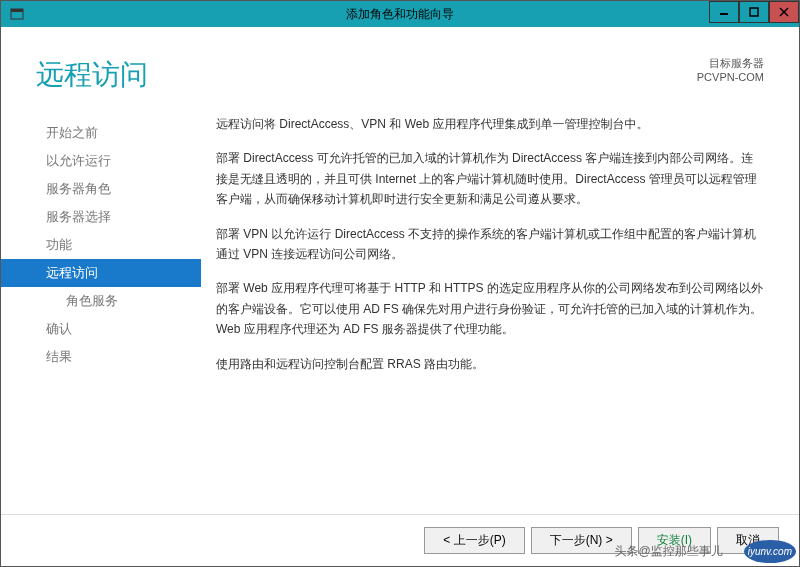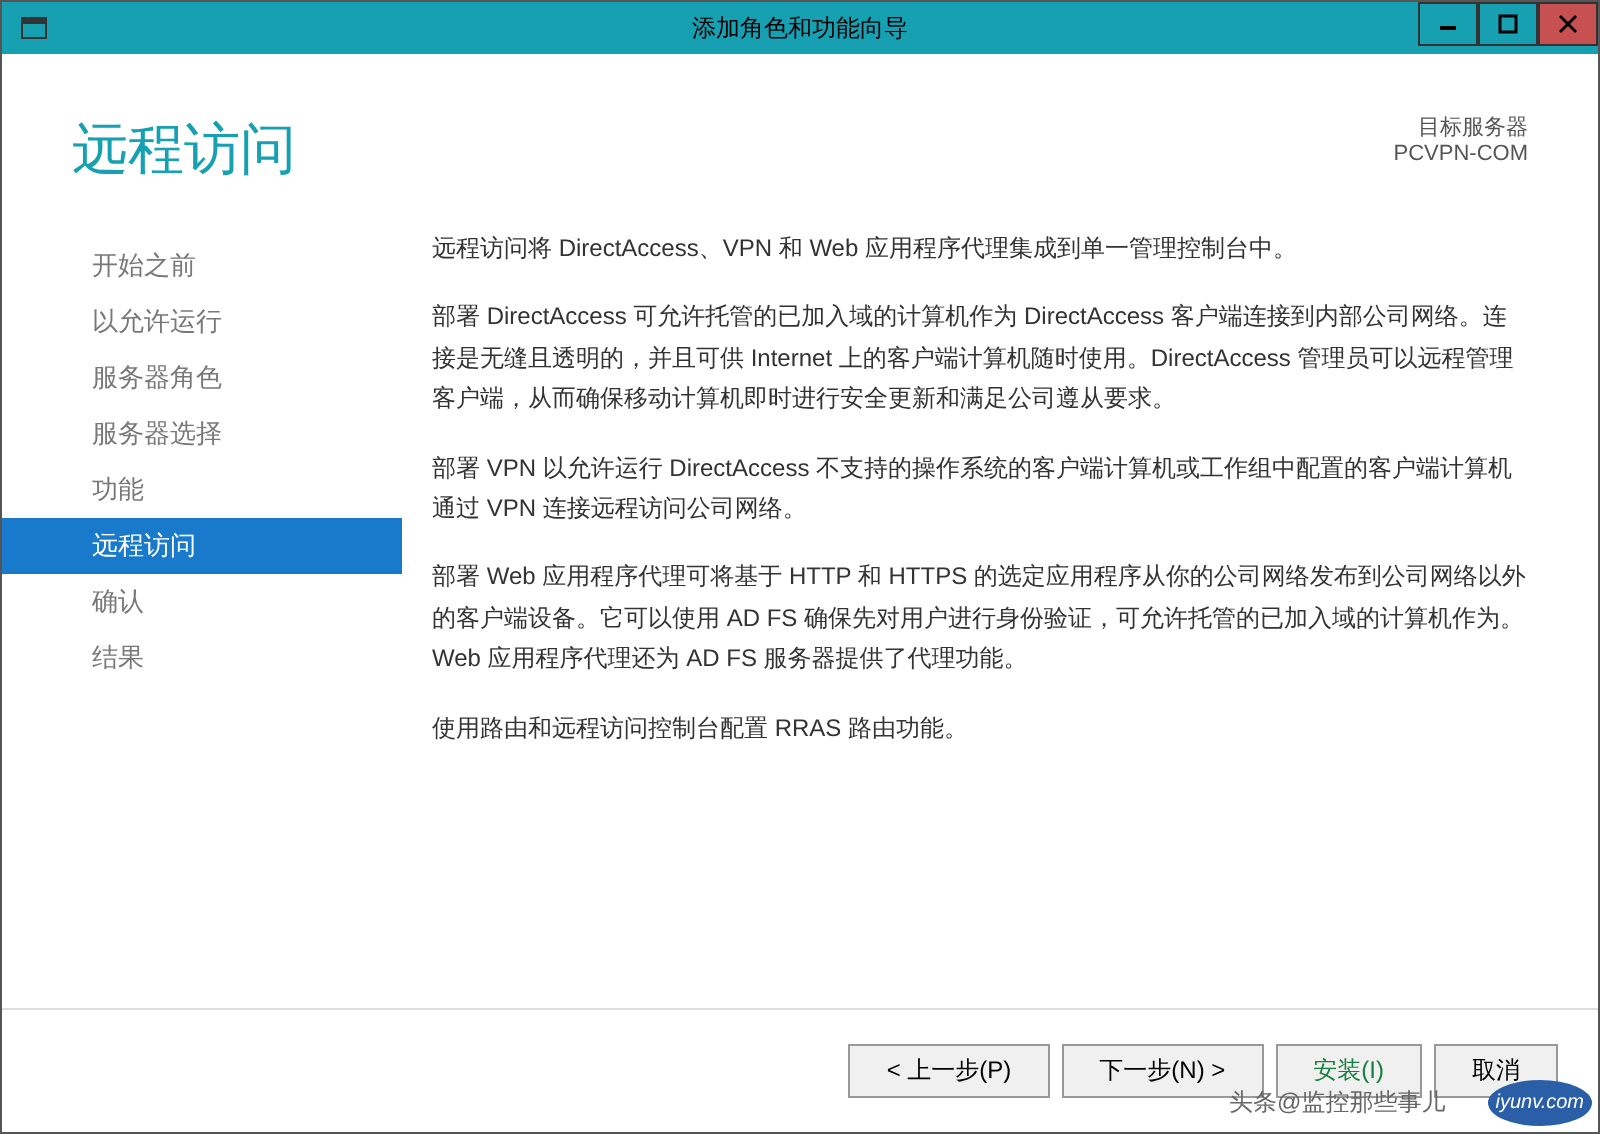--- a/index.html
+++ b/index.html
@@ -15,21 +15,21 @@
     .header-section { display: flex; justify-content: space-between; padding: 25px 35px 20px 35px; }
     .page-title { font-size: 28px; color: #16a0b2; font-weight: 300; }
     .target-info { text-align: right; font-size: 11px; color: #555; }
     .main-content { flex: 1; display: flex; padding: 0 0 0 0; }
     .sidebar { width: 200px; padding-top: 5px; }
     .sidebar-item { padding: 5px 10px 5px 45px; font-size: 13px; color: #787878; cursor: pointer; font-family: Liberation Serif, serif; }
     .sidebar-item.selected { background: #1979ca; color: #fff; padding-left: 45px; }
     .sidebar-item.indent { padding-left: 65px; }
     .description-area { flex: 1; padding: 0 35px 0 15px; font-size: 12px; color: #333; line-height: 1.7; }
     .description-area p { margin-bottom: 14px; }
-    .footer { position: absolute; bottom: 0; left: 0; right: 0; height: 62px; border-top: 1px solid #ddd; display: flex; align-items: center; justify-content: flex-end; padding: 0 20px; gap: 6px; background: #fff; }
+    .footer { position: absolute; bottom: 0; left: 0; right: 0; height: 52px; border-top: 1px solid #ddd; display: flex; align-items: center; justify-content: flex-end; padding: 0 20px; gap: 6px; background: #fff; }
     .footer-btn { padding: 4px 18px; font-size: 12px; border: 1px solid #999; background: #f0f0f0; cursor: pointer; }
     .footer-btn:disabled, .footer-btn.disabled { color: #15803d; cursor: default; }
     .watermark { position: absolute; bottom: 3px; right: 3px; display: flex; align-items: center; gap: 21px; font-size: 12px; }
     .watermark-text1 { color: #666; }
     .watermark-badge { background: #2a5fa8; color: #fff; border-radius: 50%; padding: 6px 4px; font-size: 10px; font-style: italic; }
   </style>
 </head>
 <body>
 
 <div class="titlebar">
@@ -69,20 +69,21 @@
     </div>
   </div>
   <div class="main-content">
     <div class="sidebar">
       <div class="sidebar-item">开始之前</div>
       <div class="sidebar-item">以允许运行</div>
       <div class="sidebar-item">服务器角色</div>
       <div class="sidebar-item">服务器选择</div>
       <div class="sidebar-item">功能</div>
       <div class="sidebar-item selected">远程访问</div>
+      <div class="sidebar-item indent">角色服务</div>
       <div class="sidebar-item">确认</div>
       <div class="sidebar-item">结果</div>
     </div>
     <div class="description-area">
       <p>远程访问将 DirectAccess、VPN 和 Web 应用程序代理集成到单一管理控制台中。</p>
       <p>部署 DirectAccess 可允许托管的已加入域的计算机作为 DirectAccess 客户端连接到内部公司网络。连接是无缝且透明的，并且可供 Internet 上的客户端计算机随时使用。DirectAccess 管理员可以远程管理客户端，从而确保移动计算机即时进行安全更新和满足公司遵从要求。</p>
       <p>部署 VPN 以允许运行 DirectAccess 不支持的操作系统的客户端计算机或工作组中配置的客户端计算机通过 VPN 连接远程访问公司网络。</p>
       <p>部署 Web 应用程序代理可将基于 HTTP 和 HTTPS 的选定应用程序从你的公司网络发布到公司网络以外的客户端设备。它可以使用 AD FS 确保先对用户进行身份验证，可允许托管的已加入域的计算机作为。Web 应用程序代理还为 AD FS 服务器提供了代理功能。</p>
       <p>使用路由和远程访问控制台配置 RRAS 路由功能。</p>
     </div>

